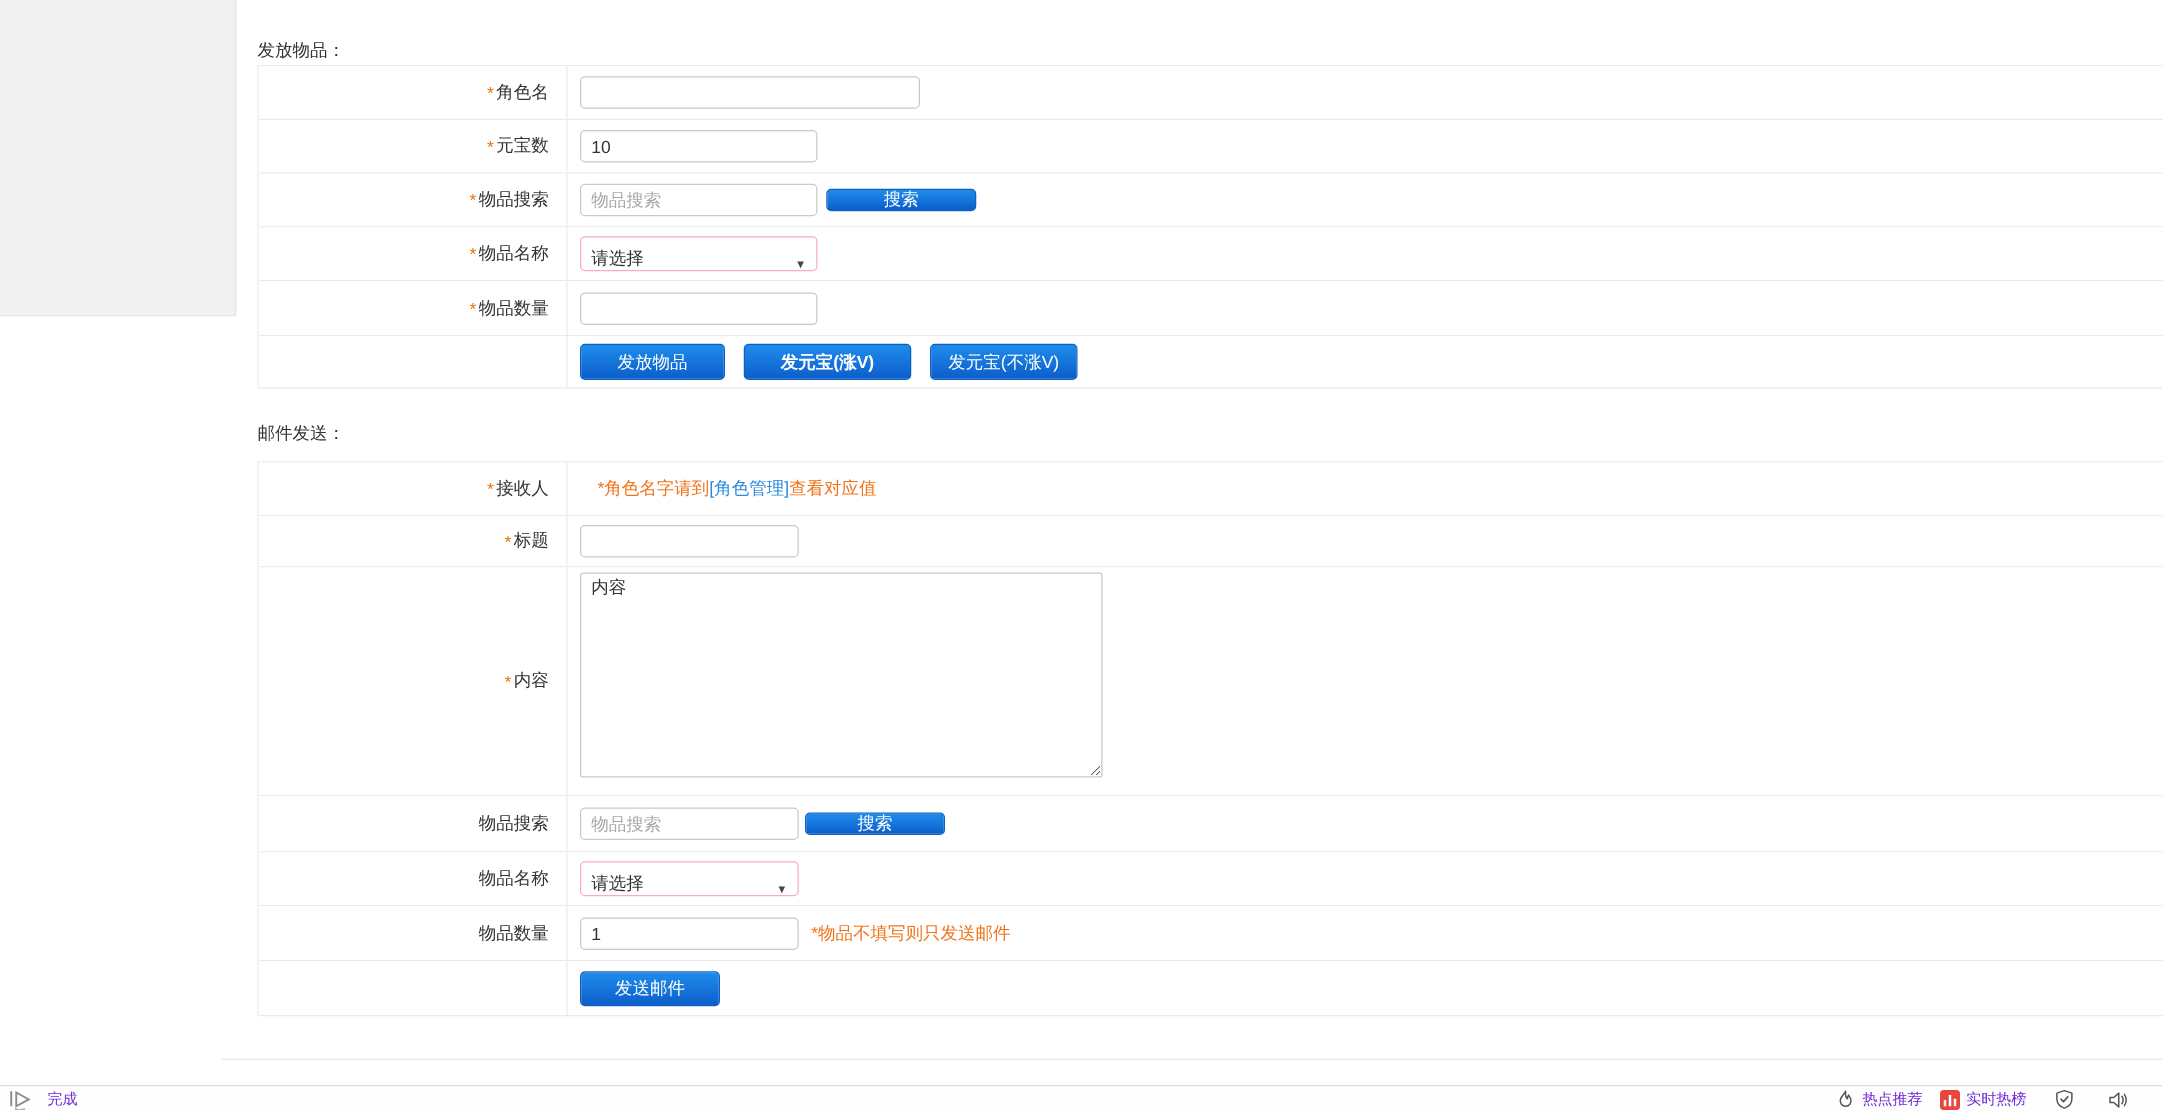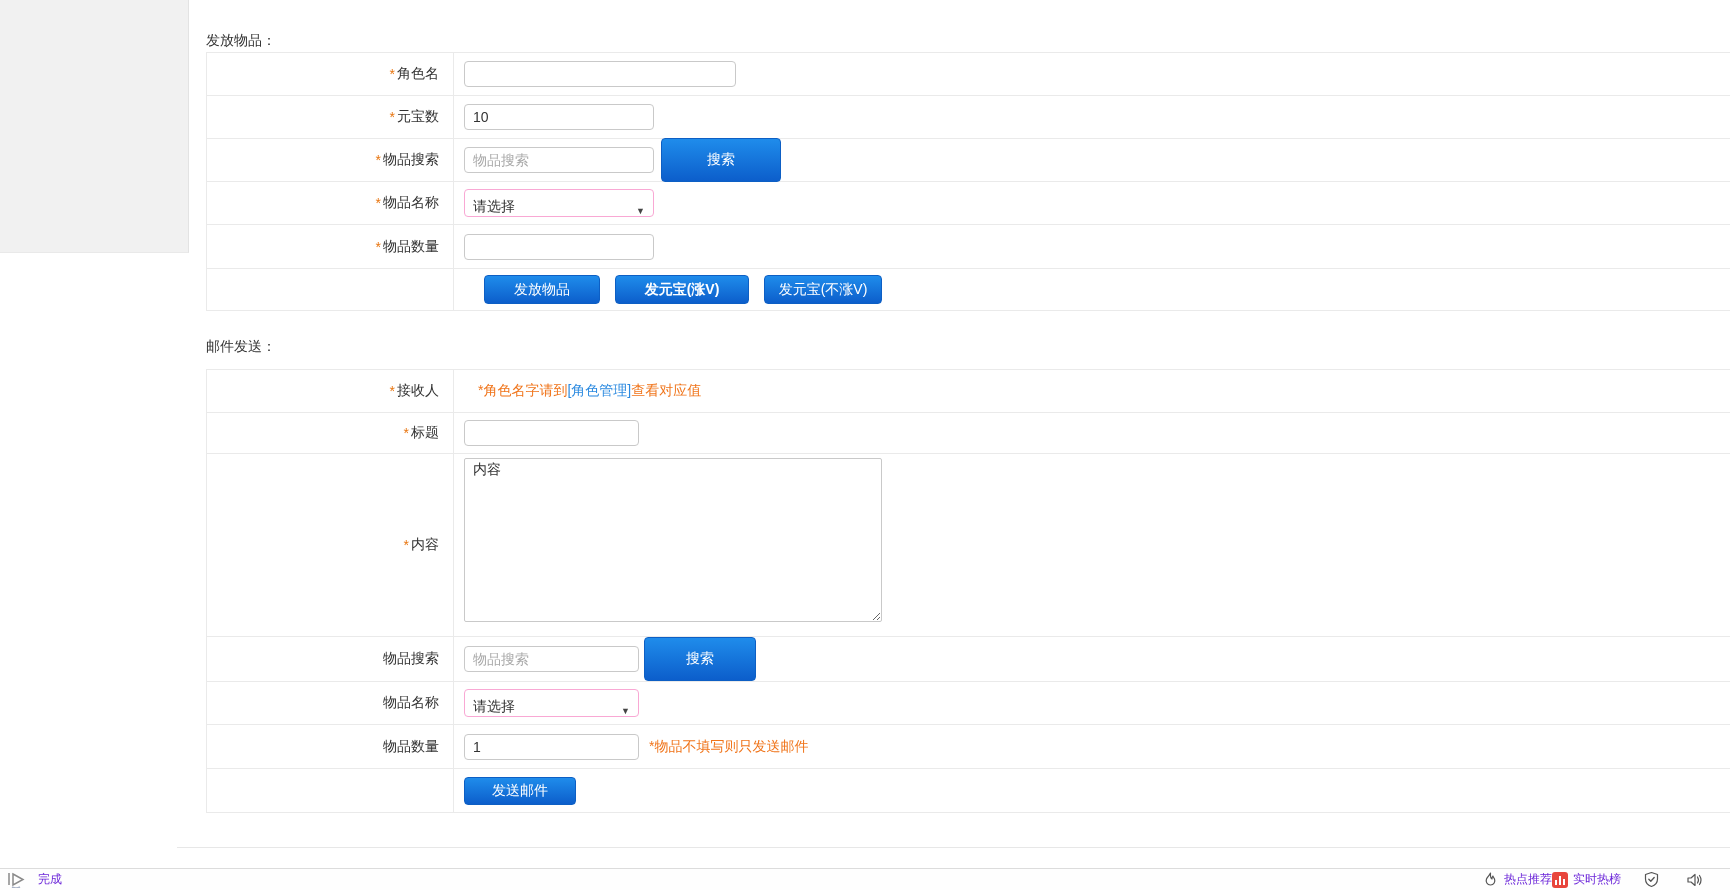--- a/index.html
+++ b/index.html
@@ -63,21 +63,21 @@
   .w175 { width:175px; }
 
   .select-box {
     height:28px; border:1px solid #f9a8d4; border-radius:4px;
     background:#fff; display:flex; align-items:flex-end; justify-content:space-between;
     padding:0 8px; font-size:14px; color:#333; cursor:default;
   }
   .select-arrow { font-size:9px; color:#444; margin-left:8px; }
 
   .btn-blue {
-    height:44px; border:1px solid #0d5fc4; border-radius:4px;
+    height:18px; border:1px solid #0d5fc4; border-radius:4px;
     background:linear-gradient(#1f8ceb,#0c5ecb);
     color:#fff; font-size:14px; text-align:center;
     display:flex; align-items:center; justify-content:center;
     cursor:pointer; font-family:"Liberation Sans", sans-serif;
   }
   .btn-search1 { width:120px; margin-left:7px; }
   .btn-search2 { width:112px; margin-left:5px; }
   .btn-action { height:29px; }
   .btn-give { width:116px; }
   .btn-yb1 { width:134px; margin-left:15px;font-weight:bold; }
@@ -108,21 +108,21 @@
     display:flex; align-items:center; font-size:12px; color:#6d28d9;
   }
   .status-left { display:flex; align-items:center; padding-left:6px; }
   .status-done { margin-left:10px; }
   .status-right {
     margin-left:auto; display:flex; align-items:center;
     padding-right:26px;
   }
   .status-item { display:flex; align-items:center; cursor:pointer; }
   .status-item .txt { margin-left:5px; }
-  .gap14 { }
+  .gap14 { margin-left:14px; }
   .gap22 { margin-left:22px; }
   .gap26 { margin-left:26px; }
   .hot-chart-box {
     width:16px; height:16px; border-radius:3px; background:#e8453c;
     display:flex; align-items:flex-end; justify-content:center; gap:2px;
     padding-bottom:3px;
   }
   .hot-chart-box i { display:block; width:2px; background:#fff; }
   .bar-s { height:5px; } .bar-m { height:9px; } .bar-s2 { height:6px; }
 </style>
@@ -181,21 +181,21 @@
   <div class="form-row" style="height:44px;">
     <div class="label-cell">
       <span class="req">*</span>
         <span>物品数量</span>
     </div>
     <div class="field-cell">
       <input class="text-input w190" type="text" value="" style="">
     </div>
   </div>
 
-  <div class="form-row" style="height:42px;gap:20px;">
+  <div class="form-row" style="height:42px;">
     <div class="label-cell"></div>
     <div class="field-cell">
       <button class="btn-blue btn-action btn-give">发放物品</button>
       <button class="btn-blue btn-action btn-yb1">发元宝(涨V)</button>
       <button class="btn-blue btn-action btn-yb2">发元宝(不涨V)</button>
     </div>
   </div>
 </div>
 
 <div class="section-title" id="mail-title">邮件发送：</div>

